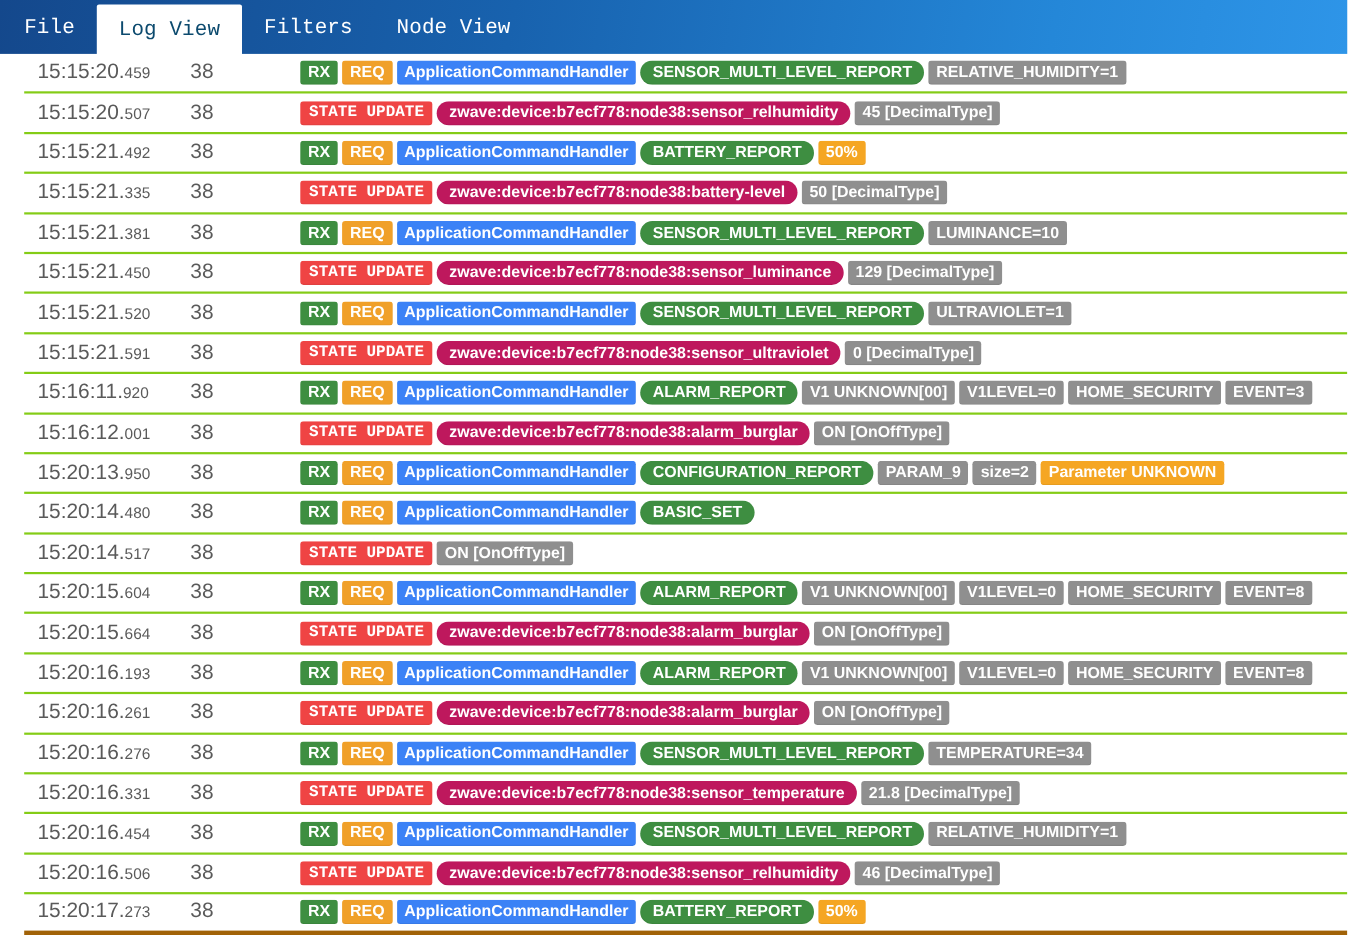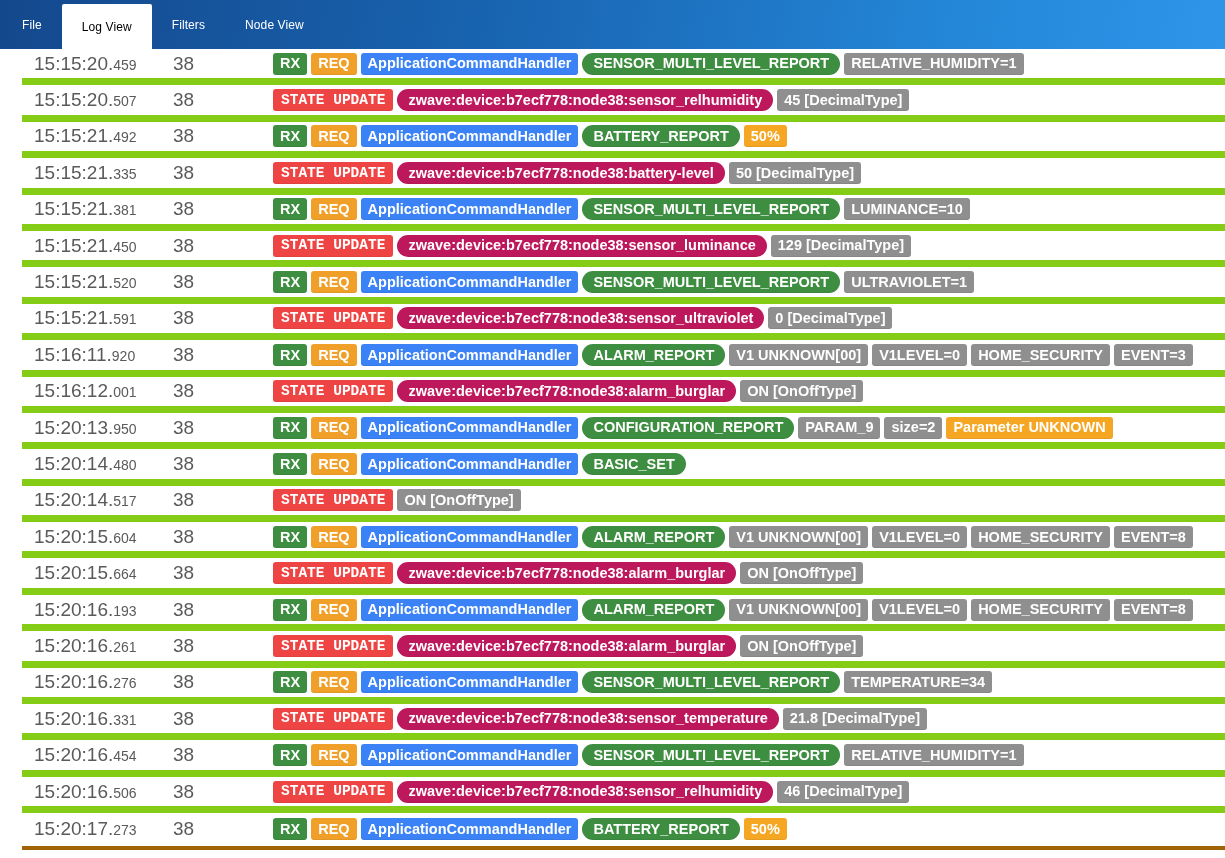--- a/index.html
+++ b/index.html
@@ -20,49 +20,49 @@
     display: flex;
     align-items: stretch;
     padding-left: 2px;
     overflow: hidden;
   }
   .tab {
     display: flex;
     align-items: center;
     justify-content: center;
     padding: 0 20px;
-    font-size: 12px;
+    font-size: 19px;
     color: #ffffff;
     letter-spacing: .1px;
     cursor: pointer;
     white-space: nowrap;
     background: transparent;
     border: none;
-    font-family: Liberation Sans, sans-serif;
+    font-family: Liberation Mono, monospace;
   }
   .tab.active {
     background: #ffffff;
-    color: #000000;
+    color: #0c4a6e;
     margin-top: 4px;
     border-top-left-radius: 2px;
     border-top-right-radius: 2px;
   }
 
   
   #log-table {
     width: 1225px;
     height: 809px;
     background: #ffffff;
     overflow: hidden;
   }
   .log-row {
     display: flex;
     align-items: center;
     height: 36.4px;
-    border-bottom: 7px solid #84cc16;
+    border-bottom: 2px solid #84cc16;
     margin-left: 22px;
     width: 1203px;
     padding-left: 8px;
   }
   .log-row:last-child { border-bottom: 4px solid #a16207; }
 
   .col-time {
     width: 143px;
     flex: 0 0 143px;
     font-size: 19px;

